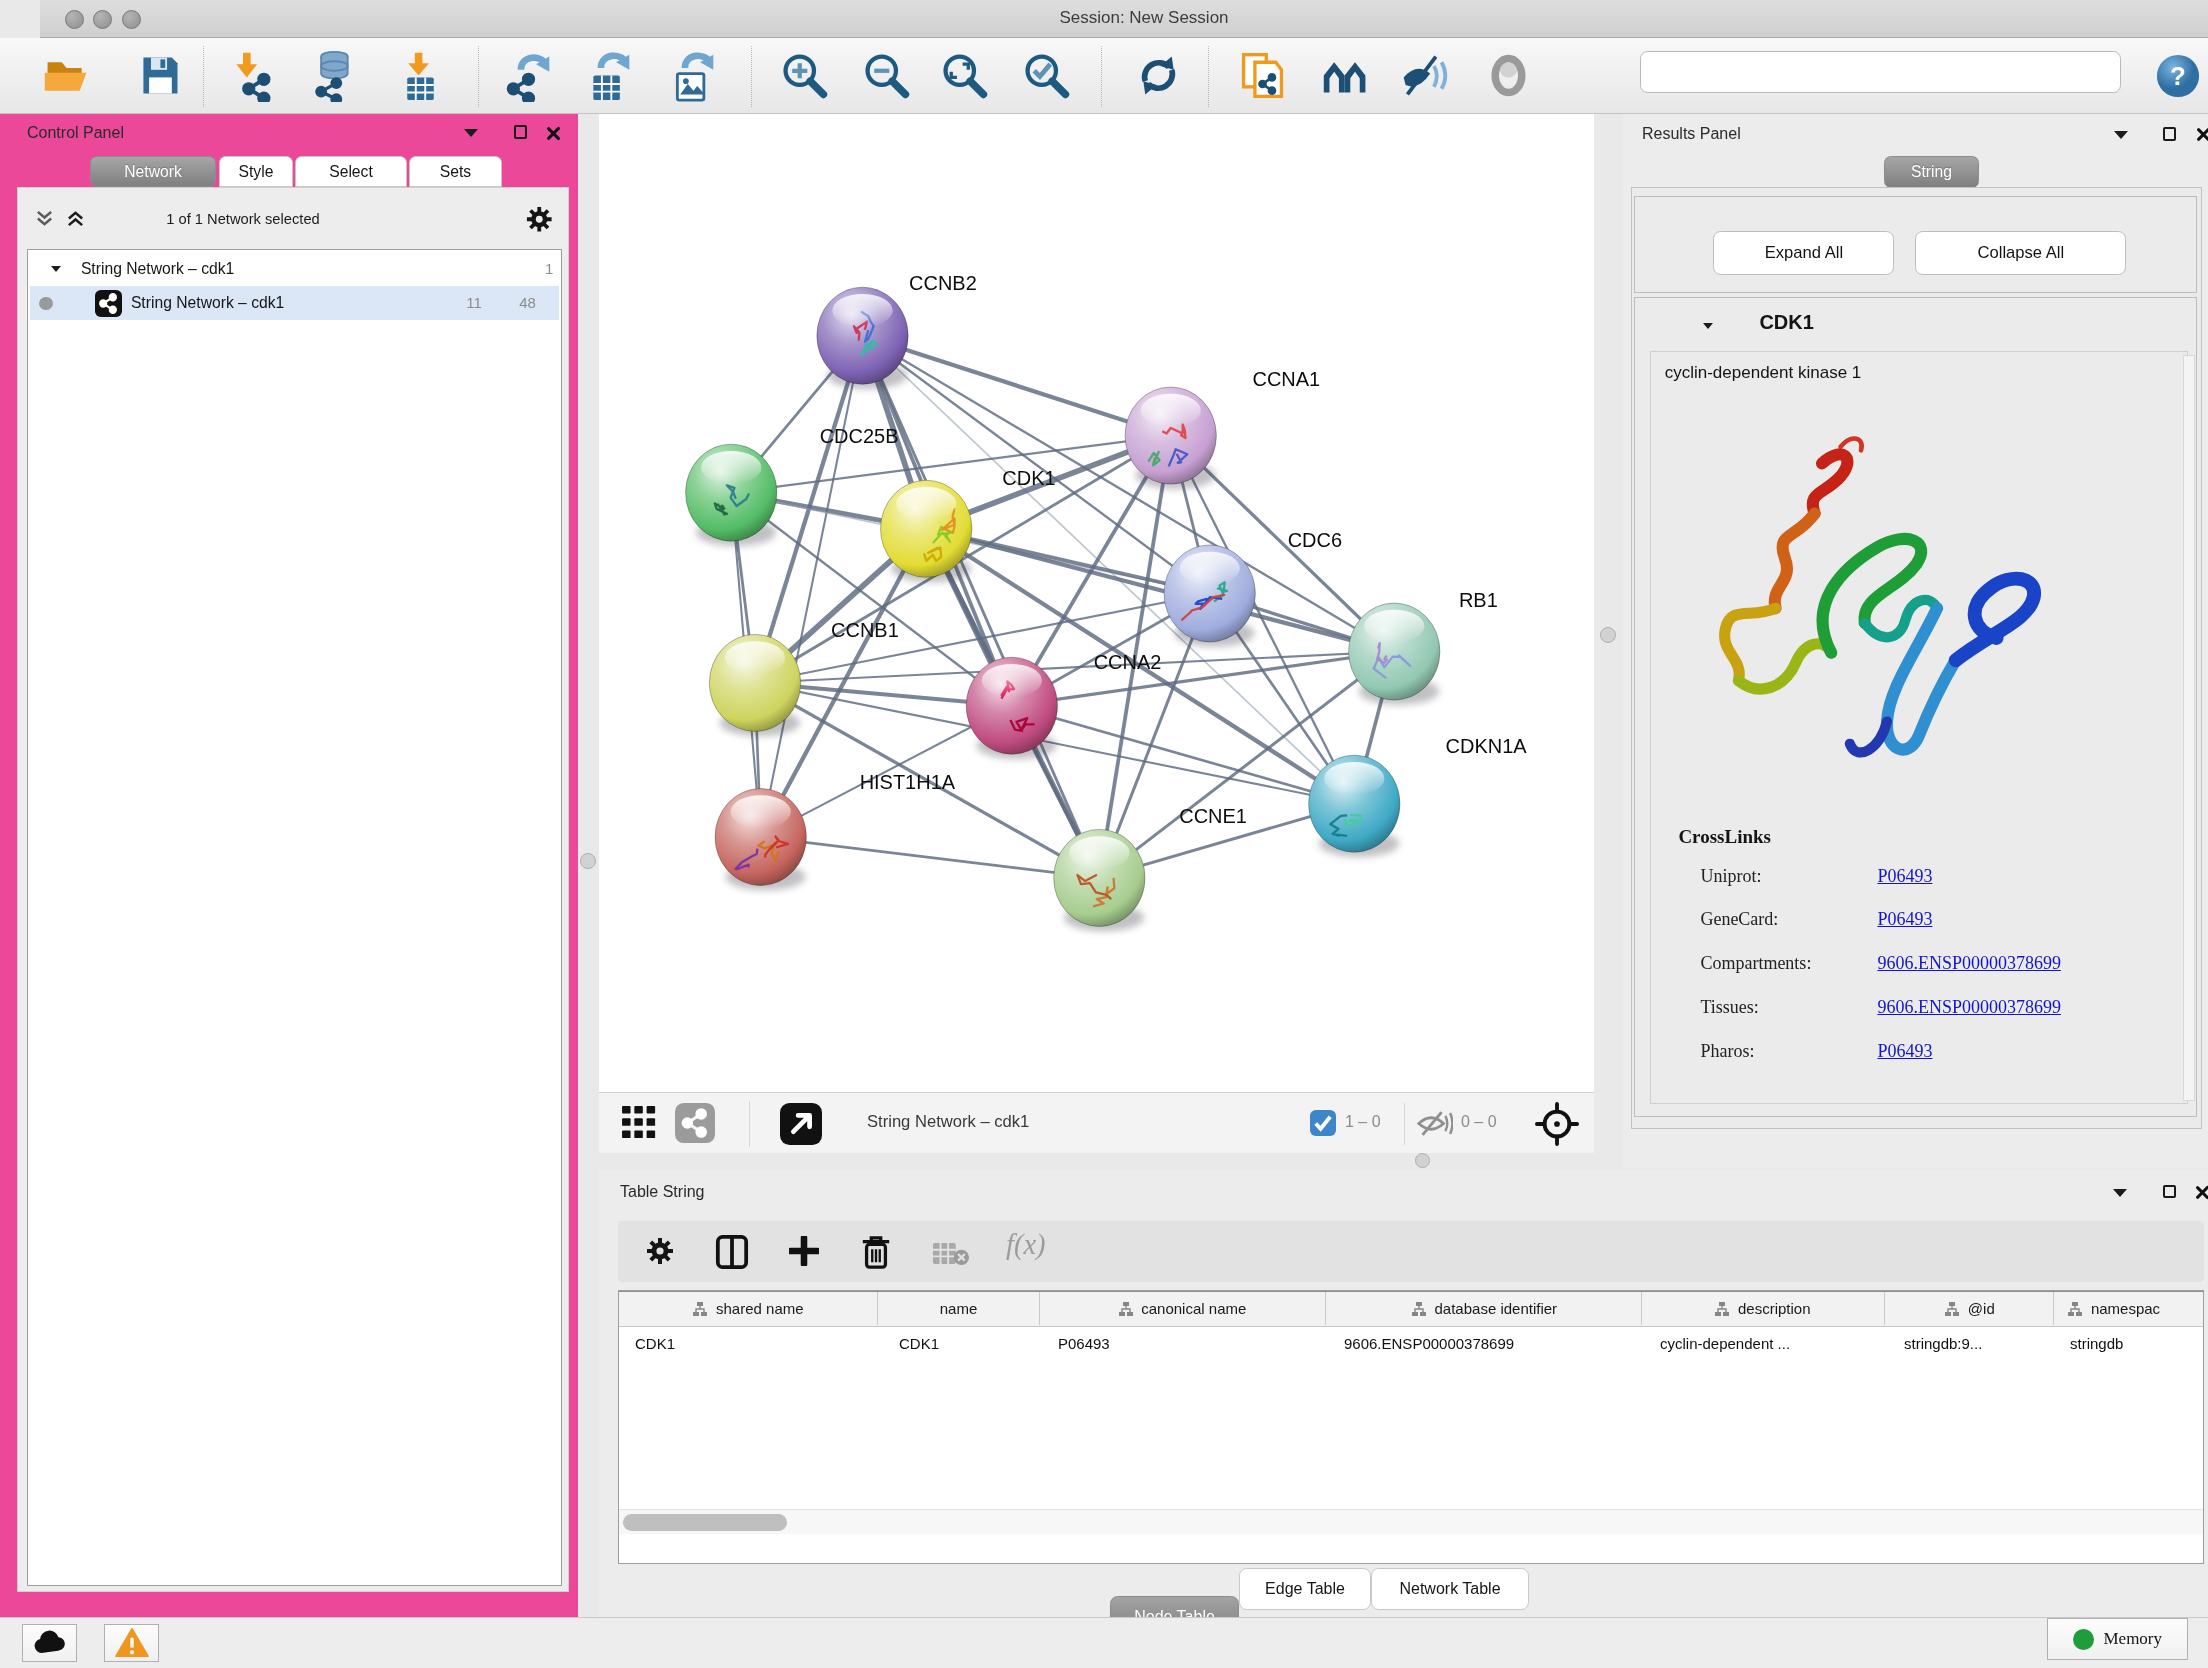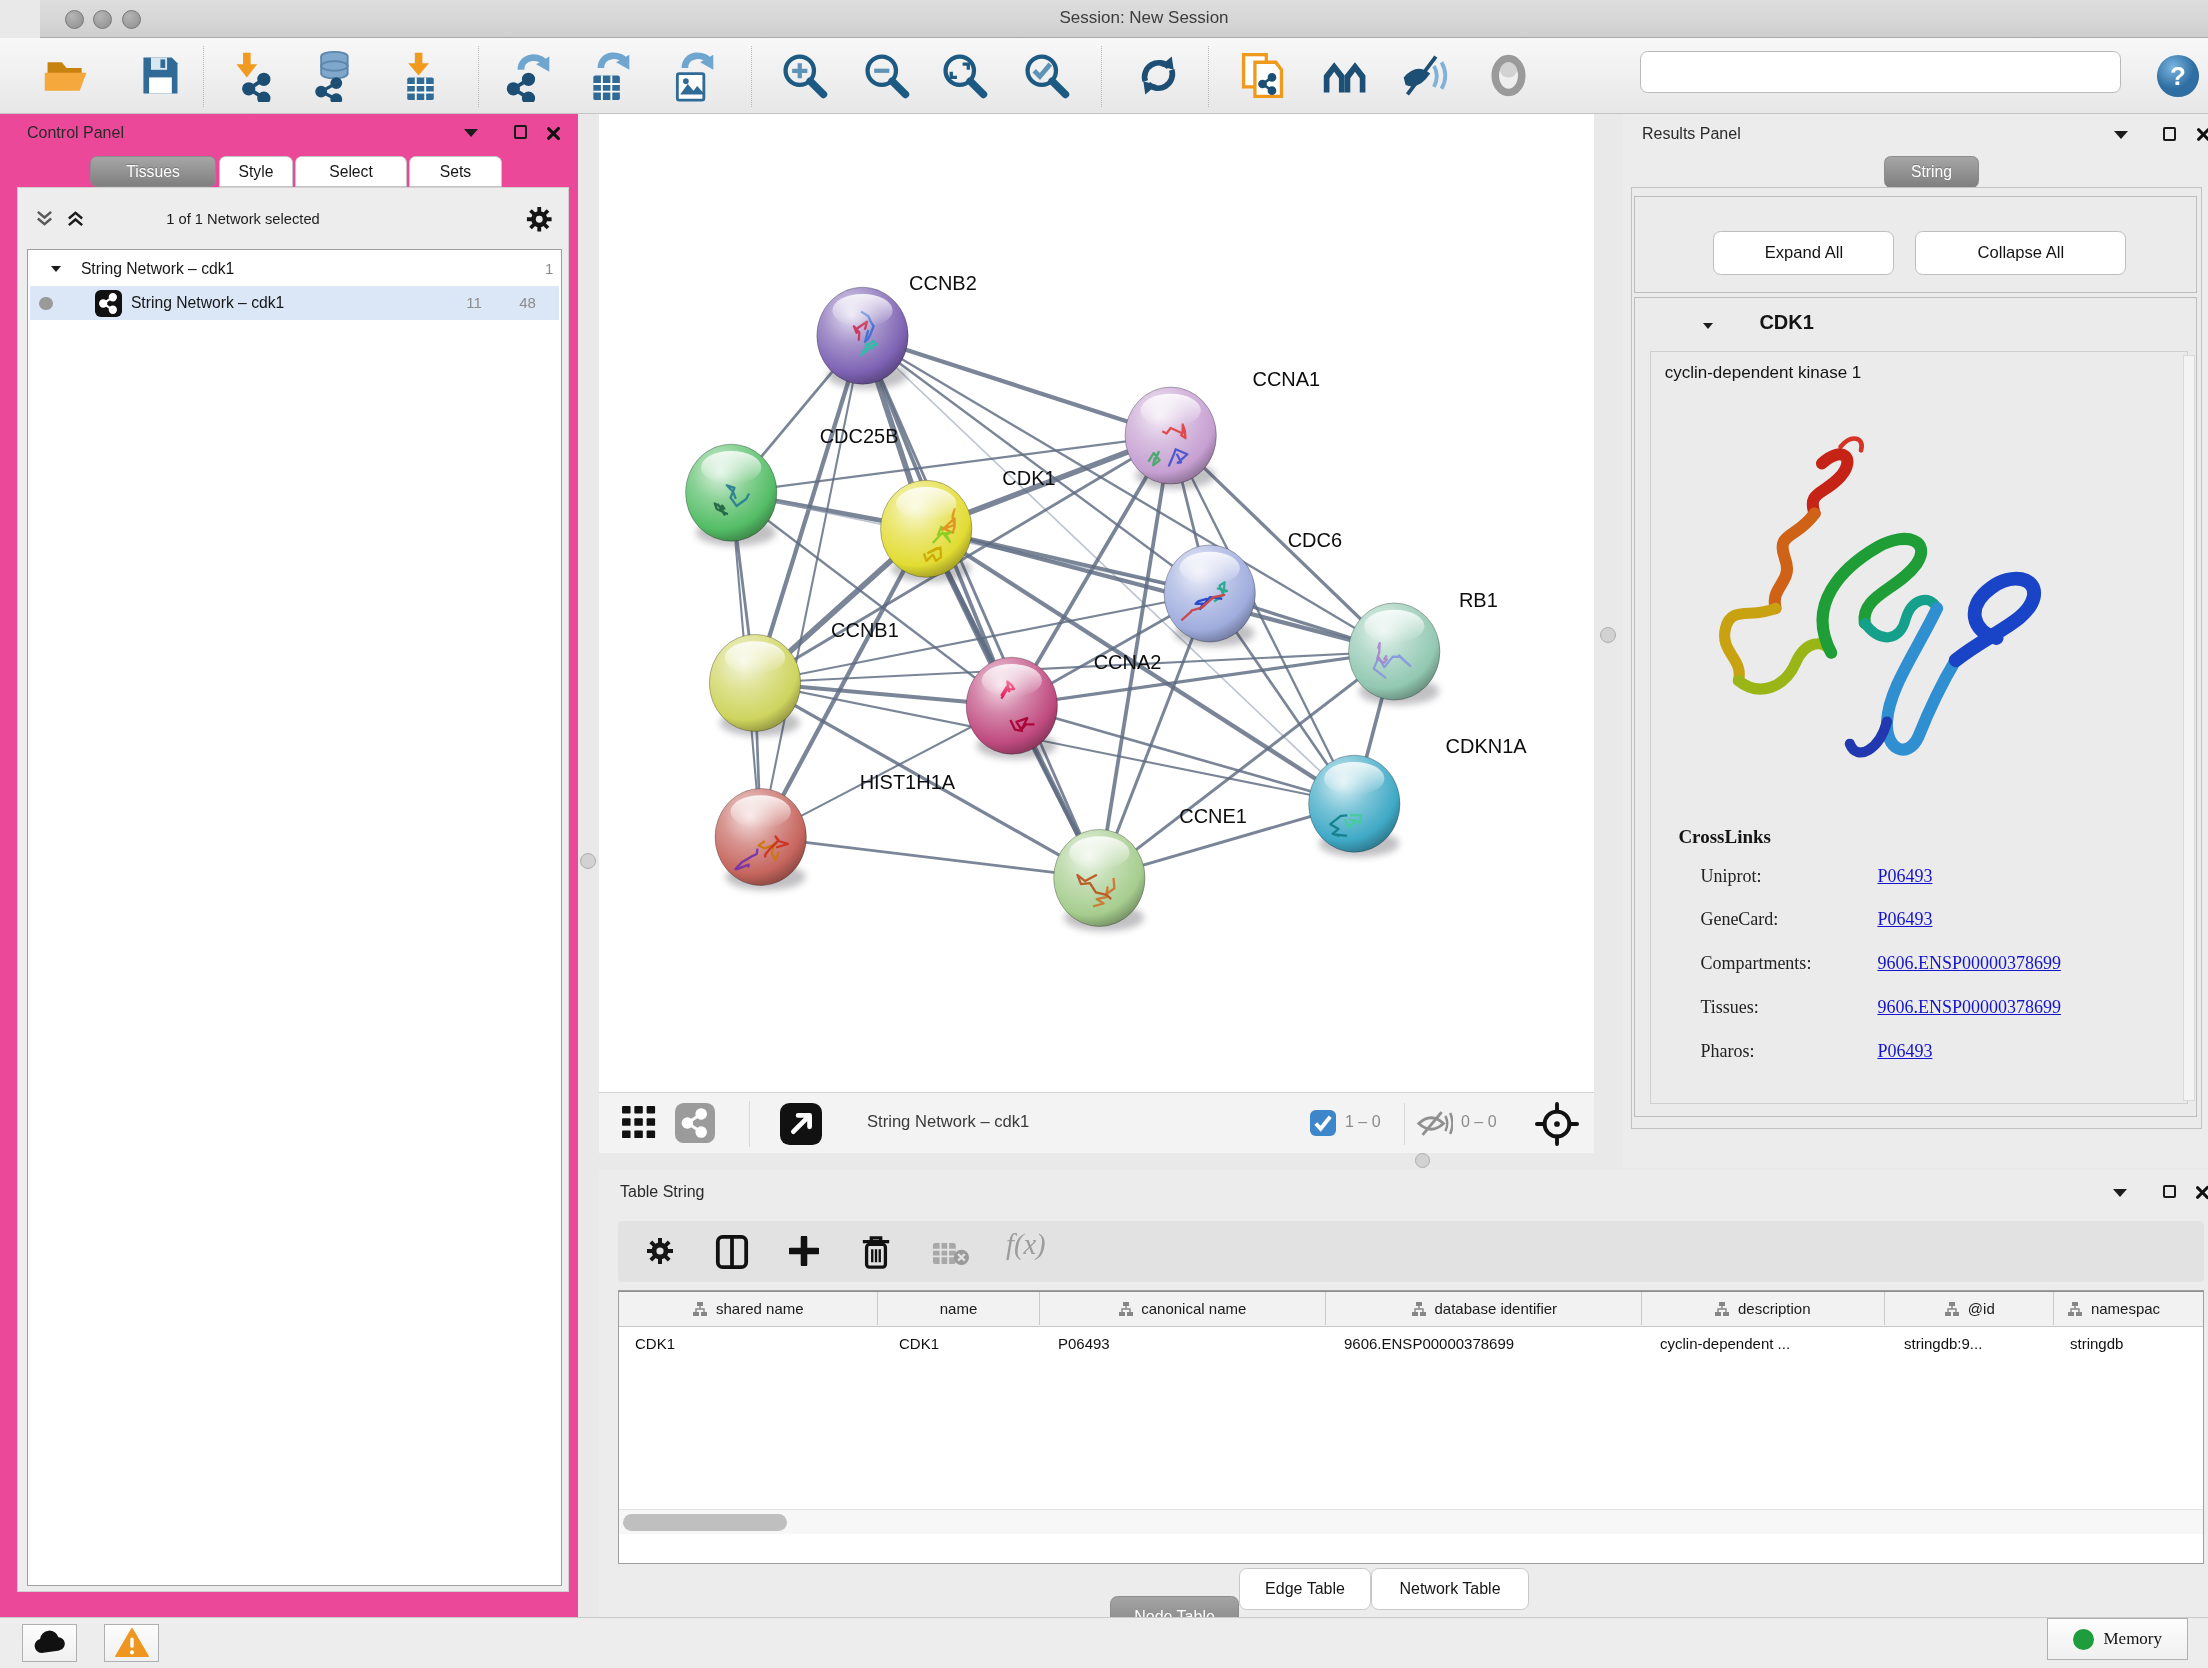--- a/index.html
+++ b/index.html
@@ -255,21 +255,21 @@
     </div>
   </div>
 
   <div class="abs" style="left:0;top:114px;width:578px;height:1503px;background:#ec4899">
     <div class="abs ptitle" style="left:27px;top:9.5px">Control Panel</div>
     <div class="abs caret-down" style="left:464px;top:15px"></div>
     <div class="abs float-icon" style="left:514px;top:11.4px"></div>
     <div class="abs xicon" style="left:544px;top:10.5px"></div>
 
     <div class="abs tab sel" style="left:90px;top:42px;width:126px">
-        <span>Tissues</span>
+        <span>Network</span>
       </div>
     <div class="abs tab" style="left:219px;top:42px;width:74px">
         <span>Style</span>
       </div>
     <div class="abs tab" style="left:295px;top:42px;width:112px">
         <span>Select</span>
       </div>
     <div class="abs tab" style="left:409px;top:42px;width:93px">
         <span>Sets</span>
       </div>

